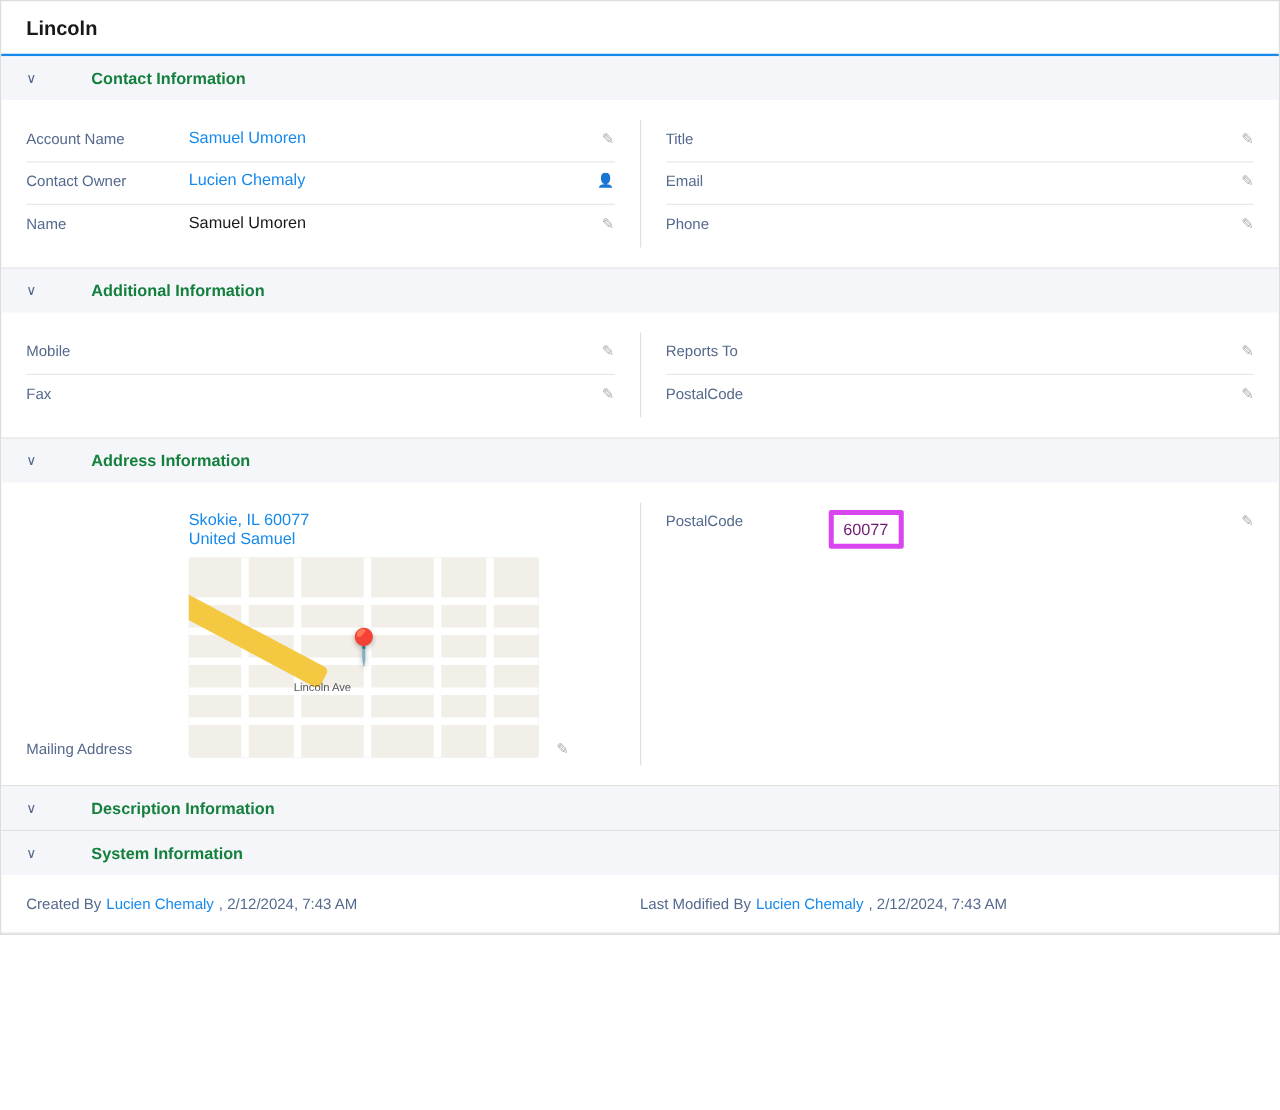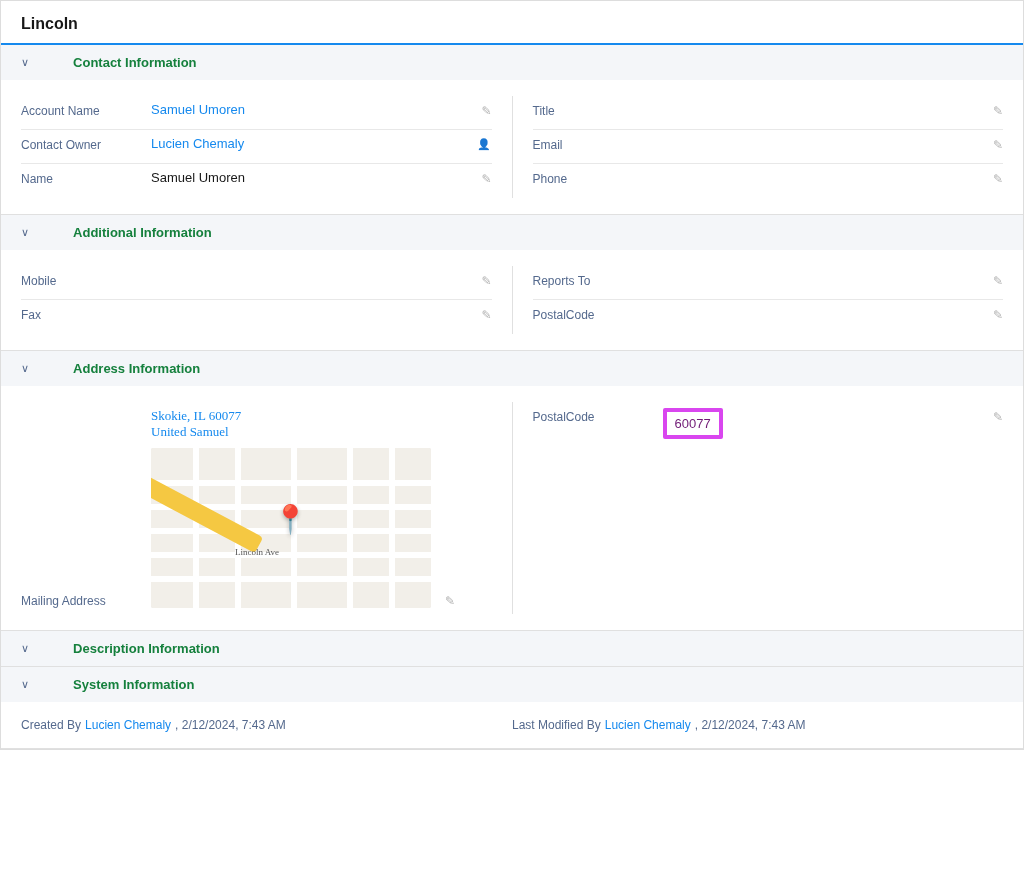--- a/index.html
+++ b/index.html
@@ -92,21 +92,20 @@
       padding-top: 2px;
     }
     .column-divider {
       width: 1px;
       background: #e0e0e0;
       margin: 0 20px;
     }
     .mailing-address-block {
       display: flex;
       flex-direction: column;
-      font-family: Liberation Serif, serif;
     }
     .map-placeholder {
       width: 280px;
       height: 160px;
       background: #e8e8e8;
       margin-top: 8px;
       position: relative;
       overflow: hidden;
       border-radius: 2px;
     }

